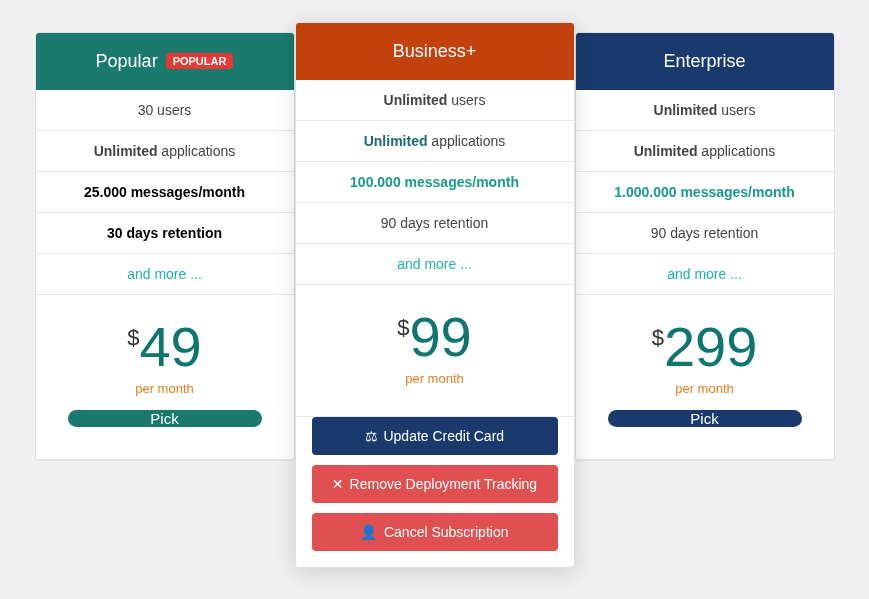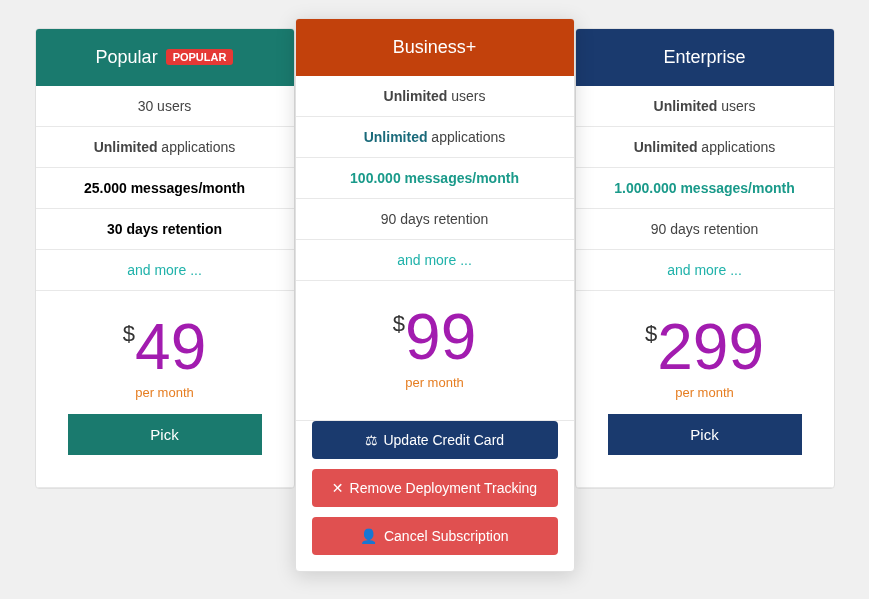--- a/index.html
+++ b/index.html
@@ -83,38 +83,37 @@
       align-items: flex-start;
       justify-content: center;
       line-height: 1;
     }
     .price-dollar {
       font-size: 22px;
       color: #333;
       margin-top: 8px;
     }
     .price-amount {
-      font-size: 64px;
+      font-size: 56px;
       font-weight: 200;
-      color: #a21caf;
+      color: #0f766e;
       line-height: 1;
     }
     .price-period {
       color: #e67e22;
       font-size: 13px;
       margin-top: 6px;
       margin-bottom: 14px;
     }
     .btn-pick {
       display: block;
       width: calc(100% - 32px);
       margin: 0 16px 16px;
-      padding: 12px;
-      border: none;
-      border-radius: 0;
+      border: none;
+      border-radius: 9px;
       font-size: 15px;
       cursor: pointer;
       color: #fff;
       font-weight: normal;
     }
     .btn-pick.teal-btn { background: #1a7a6e; }
     .btn-pick.navy-btn { background: #1a3a6e; }
     .btn-update {
       display: block;
       width: calc(100% - 32px);

